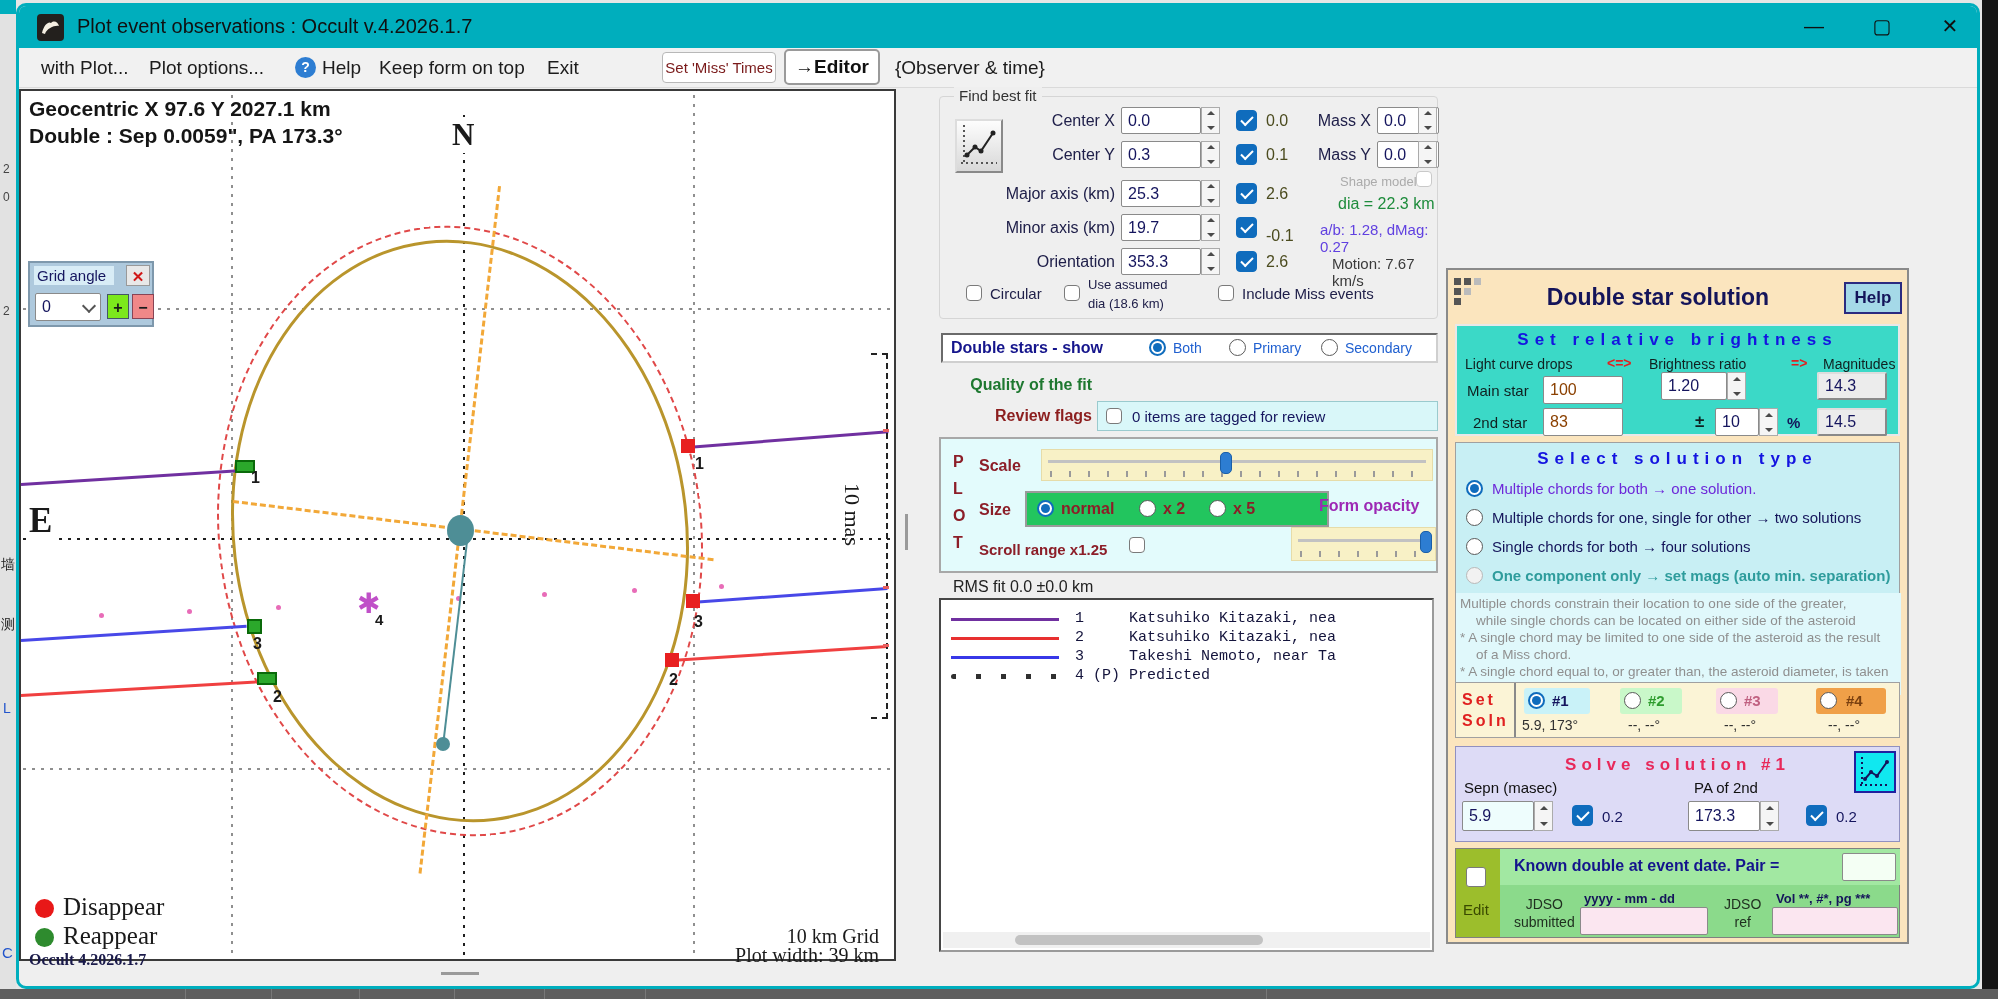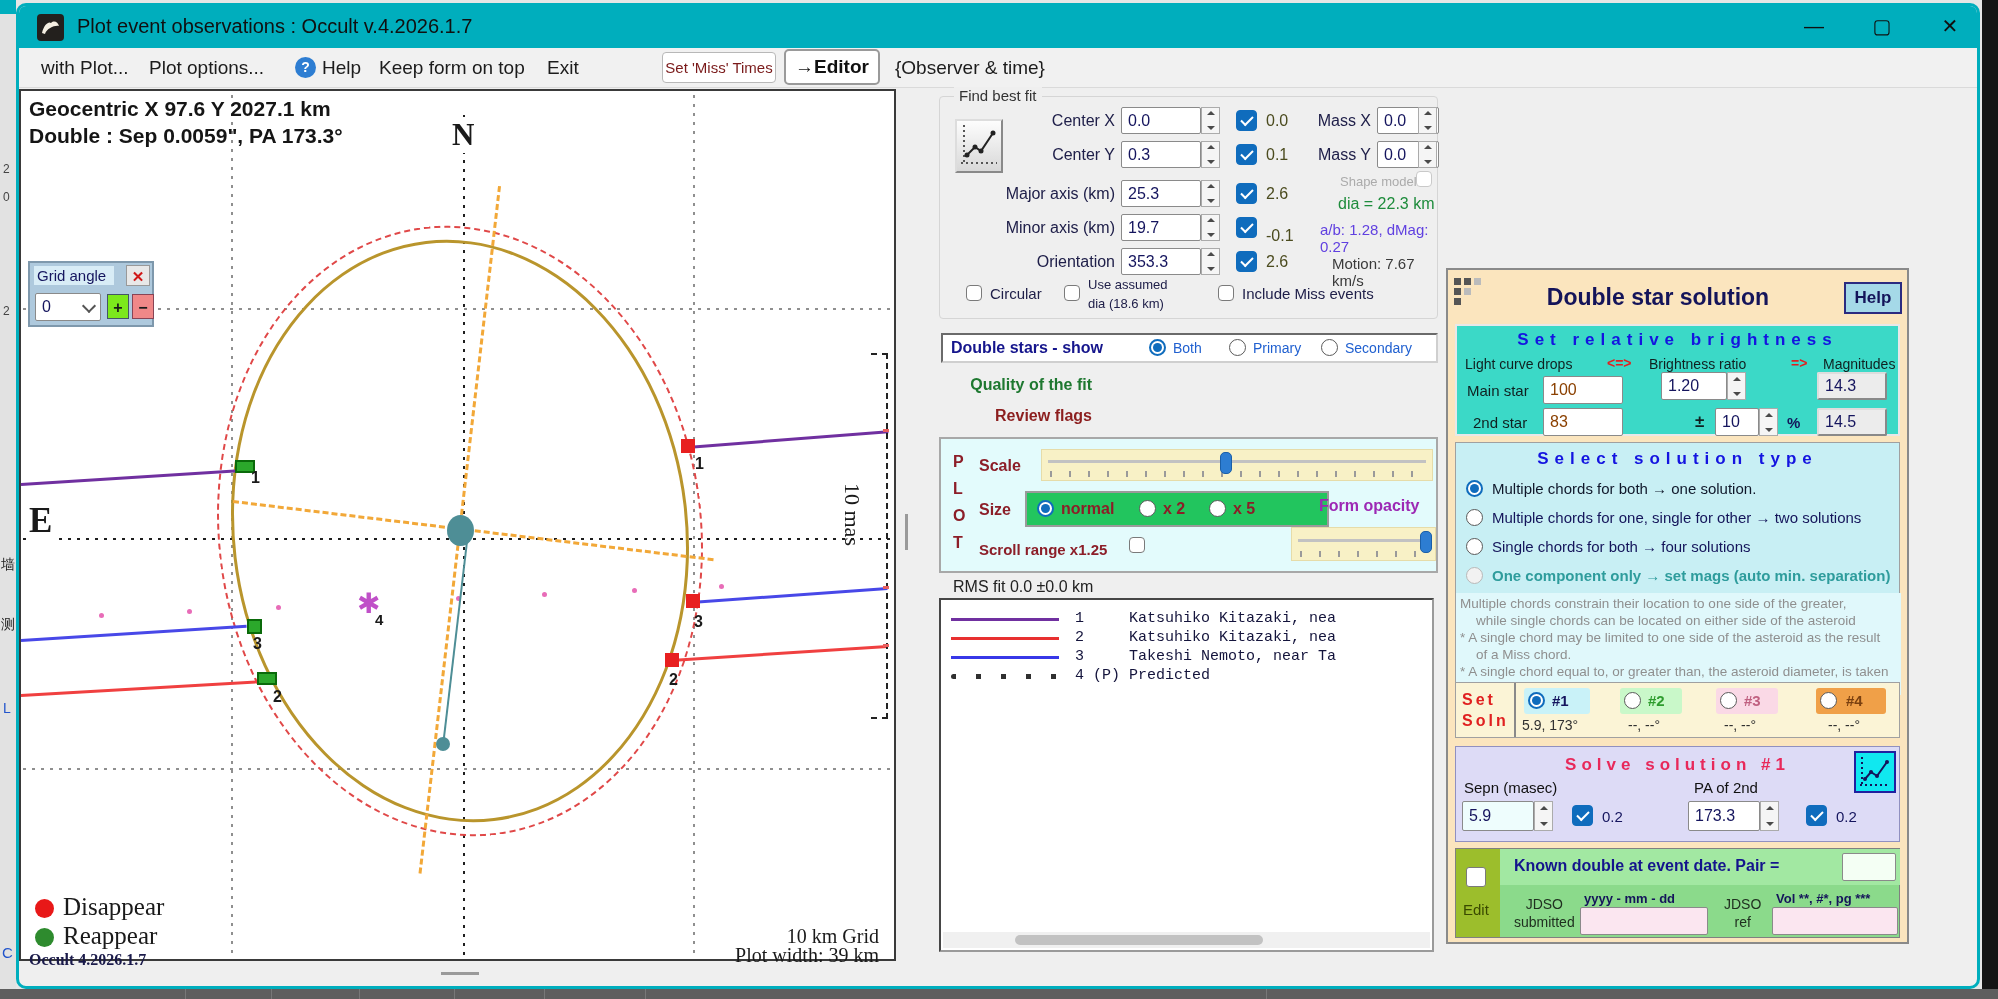--- a/index.html
+++ b/index.html
@@ -310,20 +310,24 @@
       <div class="abs" style="left:230px;top:5px;font-size:14px;color:#2060D0;">Both</div>
       <div class="abs radio" style="left:286px;top:4px;"></div>
       <div class="abs" style="left:310px;top:5px;font-size:14px;color:#2060D0;">Primary</div>
       <div class="abs radio" style="left:378px;top:4px;"></div>
       <div class="abs" style="left:402px;top:5px;font-size:14px;color:#2060D0;">Secondary</div>
     </div>
 
     <div class="abs" style="left:925px;top:370px;width:148px;text-align:right;font-size:16px;font-weight:bold;color:#1E7830;">Quality of the fit</div>
 
     <div class="abs" style="left:925px;top:401px;width:148px;text-align:right;font-size:16px;font-weight:bold;color:#8C1E1E;">Review flags</div>
+    <div class="abs" style="left:1078px;top:395px;width:341px;height:30px;background:#D9F7F9;border:1px solid #9ACACE;">
+      <div class="abs cbx sm" style="left:8px;top:6px;"></div>
+      <div class="abs" style="left:34px;top:6px;font-size:15px;color:#15155E;">0 items are tagged for review</div>
+    </div>
 
     <div class="abs" style="left:920px;top:431px;width:499px;height:136px;background:#E3FBFC;border:2px solid #A8A8A8;">
       <div class="abs" style="left:12px;top:14px;font-size:16px;font-weight:bold;color:#8C1E28;">P</div>
       <div class="abs" style="left:12px;top:41px;font-size:16px;font-weight:bold;color:#8C1E28;">L</div>
       <div class="abs" style="left:12px;top:68px;font-size:16px;font-weight:bold;color:#8C1E28;">O</div>
       <div class="abs" style="left:12px;top:95px;font-size:16px;font-weight:bold;color:#8C1E28;">T</div>
 
       <div class="abs" style="left:38px;top:18px;font-size:16px;font-weight:bold;color:#8C1E28;">Scale</div>
       <div class="abs slide" style="left:100px;top:10px;width:392px;height:32px;">
         <div class="groove" style="margin:10px 6px 0 6px;"></div>
@@ -429,21 +433,21 @@
             <span>14.3</span>
           </div>
         <div class="abs field" style="left:360px;top:82px;width:70px;height:28px;background:#ECECEC;border:2px outset #ddd;">
             <span>14.5</span>
           </div>
       </div>
 
       <div class="abs" style="left:7px;top:172px;width:445px;height:252px;background:#C8EFF4;border:1px solid #A0A0A0;">
         <div class="abs" style="left:0;top:6px;width:100%;text-align:center;font-size:17px;font-weight:bold;letter-spacing:6px;color:#1414E0;">Select solution type</div>
         <div class="abs radio sel" style="left:10px;top:37px;"></div>
-        <div class="abs" style="left:36px;top:37px;font-size:15px;color:#0f172a;">Multiple chords for both → one solution.</div>
+        <div class="abs" style="left:36px;top:37px;font-size:15px;color:#6d28d9;">Multiple chords for both → one solution.</div>
         <div class="abs radio" style="left:10px;top:66px;"></div>
         <div class="abs" style="left:36px;top:66px;font-size:15px;color:#14145A;">Multiple chords for one, single for other → two solutions</div>
         <div class="abs radio" style="left:10px;top:95px;"></div>
         <div class="abs" style="left:36px;top:95px;font-size:15px;color:#14145A;">Single chords for both → four solutions</div>
         <div class="abs radio dis" style="left:10px;top:124px;"></div>
         <div class="abs" style="left:36px;top:124px;font-size:15px;color:#2E9C9C;font-weight:bold;">One component only → set mags (auto min. separation)</div>
 
         <div class="abs" style="left:0;top:150px;width:445px;height:102px;background:#E0F8FB;color:#8F8F8F;font-size:13.5px;line-height:17px;padding:2px 4px;">
           <div>Multiple chords constrain their location to one side of the greater,</div>
           <div style="padding-left:16px;">while single chords can be located on either side of the asteroid</div>

